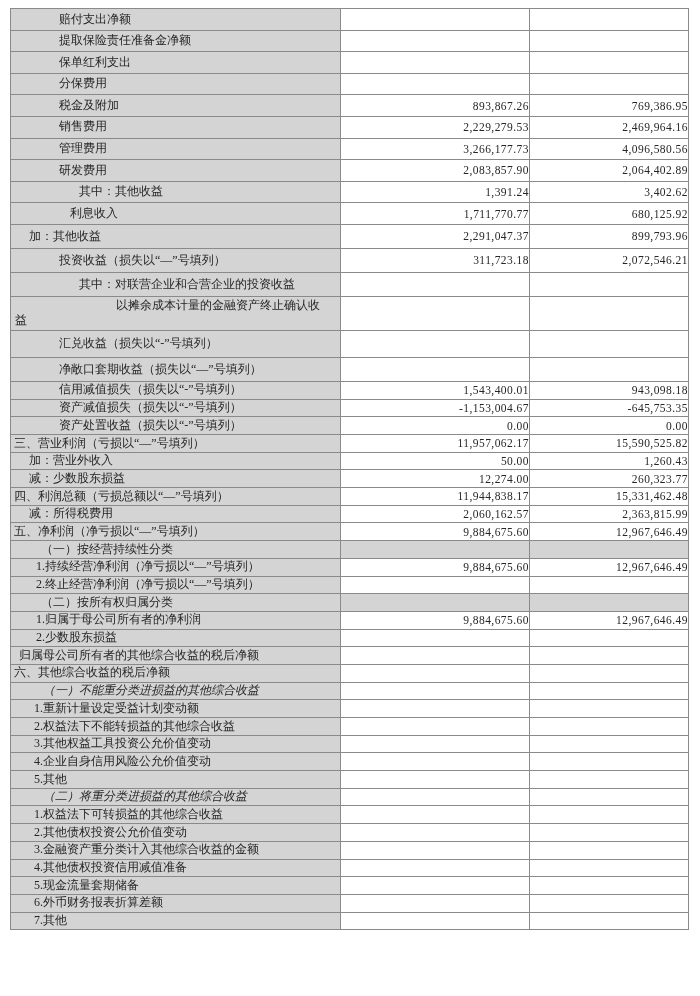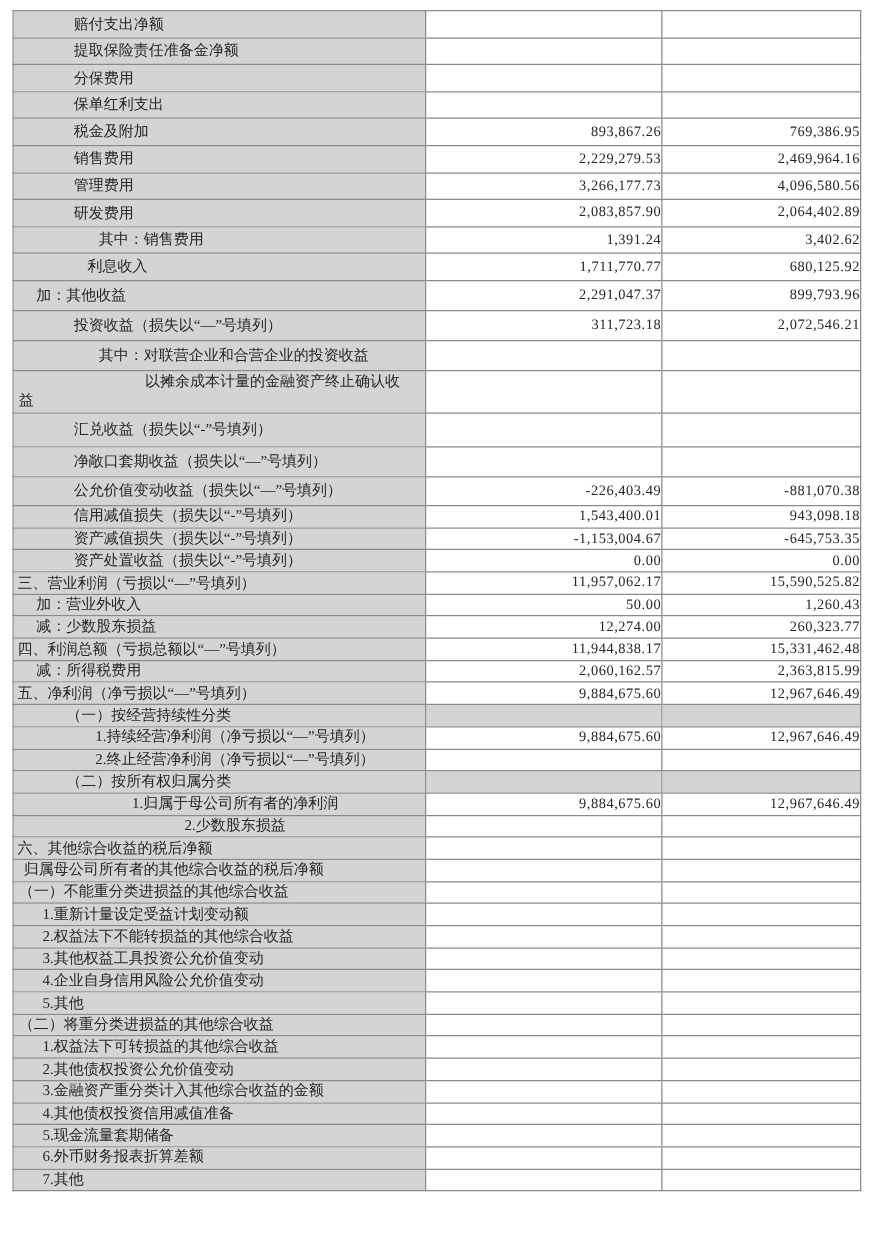--- a/index.html
+++ b/index.html
@@ -34,24 +34,24 @@
   tr.h34 { height:34px; }
   tr.hS  { height:17.7px; }
 
   
   .t { display:block; }
   .i-top  { padding-left:3px; }
   .i-plus { padding-left:18px; }
   .i-item { padding-left:48px; }
   .i-sub1 { padding-left:68px; }
   .i-sub2 { padding-left:59px; }
-  .i-cat  { padding-left:10px;margin-left:32px; }
-  .i-num  { padding-left:25px;text-align:center; }
+  .i-cat  { padding-left:30px; }
+  .i-num  { padding-left:25px; }
   .i-l1   { padding-left:8px; }
-  .i-cat2 { padding-left:4px; }
+  .i-cat2 { padding-left:32px;font-style:italic; }
   .i-num2 { padding-left:23px; }
   .i-wrap {
     padding-left:4px; text-indent:101px;
     max-width:308px; line-height:15px;
   }
 </style>
 </head>
 <body>
 
 <div class="page">
@@ -71,28 +71,28 @@
         </tr>
         <tr class="hA">
           <td class="lbl">
             <div class="t i-item">提取保险责任准备金净额</div>
           </td>
           <td class="val"></td>
           <td class="val"></td>
         </tr>
         <tr class="hA">
           <td class="lbl">
+            <div class="t i-item">保单红利支出</div>
+          </td>
+          <td class="val"></td>
+          <td class="val"></td>
+        </tr>
+        <tr class="hA">
+          <td class="lbl">
             <div class="t i-item">分保费用</div>
-          </td>
-          <td class="val"></td>
-          <td class="val"></td>
-        </tr>
-        <tr class="hA">
-          <td class="lbl">
-            <div class="t i-item">保单红利支出</div>
           </td>
           <td class="val"></td>
           <td class="val"></td>
         </tr>
         <tr class="hA">
           <td class="lbl">
             <div class="t i-item">税金及附加</div>
           </td>
           <td class="val">893,867.26</td>
           <td class="val">769,386.95</td>
@@ -113,21 +113,21 @@
         </tr>
         <tr class="hA">
           <td class="lbl">
             <div class="t i-item">研发费用</div>
           </td>
           <td class="val">2,083,857.90</td>
           <td class="val">2,064,402.89</td>
         </tr>
         <tr class="hA">
           <td class="lbl">
-            <div class="t i-sub1">其中：销售费用</div>
+            <div class="t i-sub1">其中：其他收益</div>
           </td>
           <td class="val">1,391.24</td>
           <td class="val">3,402.62</td>
         </tr>
         <tr class="hA">
           <td class="lbl">
             <div class="t i-sub2">利息收入</div>
           </td>
           <td class="val">1,711,770.77</td>
           <td class="val">680,125.92</td>
@@ -167,27 +167,20 @@
           <td class="val"></td>
           <td class="val"></td>
         </tr>
         <tr class="h24">
           <td class="lbl">
             <div class="t i-item">净敞口套期收益（损失以“—”号填列）</div>
           </td>
           <td class="val"></td>
           <td class="val"></td>
         </tr>
-        <tr class="h23">
-          <td class="lbl">
-            <div class="t i-item">公允价值变动收益（损失以“—”号填列）</div>
-          </td>
-          <td class="val">-226,403.49</td>
-          <td class="val">-881,070.38</td>
-        </tr>
         <tr class="hS">
           <td class="lbl">
             <div class="t i-item">信用减值损失（损失以“-”号填列）</div>
           </td>
           <td class="val">1,543,400.01</td>
           <td class="val">943,098.18</td>
         </tr>
         <tr class="hS">
           <td class="lbl">
             <div class="t i-item">资产减值损失（损失以“-”号填列）</div>
@@ -281,28 +274,28 @@
         </tr>
         <tr class="hS">
           <td class="lbl">
             <div class="t i-num">2.少数股东损益</div>
           </td>
           <td class="val"></td>
           <td class="val"></td>
         </tr>
         <tr class="hS">
           <td class="lbl">
+            <div class="t i-l1">归属母公司所有者的其他综合收益的税后净额</div>
+          </td>
+          <td class="val"></td>
+          <td class="val"></td>
+        </tr>
+        <tr class="hS">
+          <td class="lbl">
             <div class="t i-top">六、其他综合收益的税后净额</div>
-          </td>
-          <td class="val"></td>
-          <td class="val"></td>
-        </tr>
-        <tr class="hS">
-          <td class="lbl">
-            <div class="t i-l1">归属母公司所有者的其他综合收益的税后净额</div>
           </td>
           <td class="val"></td>
           <td class="val"></td>
         </tr>
         <tr class="hS">
           <td class="lbl">
             <div class="t i-cat2">（一）不能重分类进损益的其他综合收益</div>
           </td>
           <td class="val"></td>
           <td class="val"></td>

